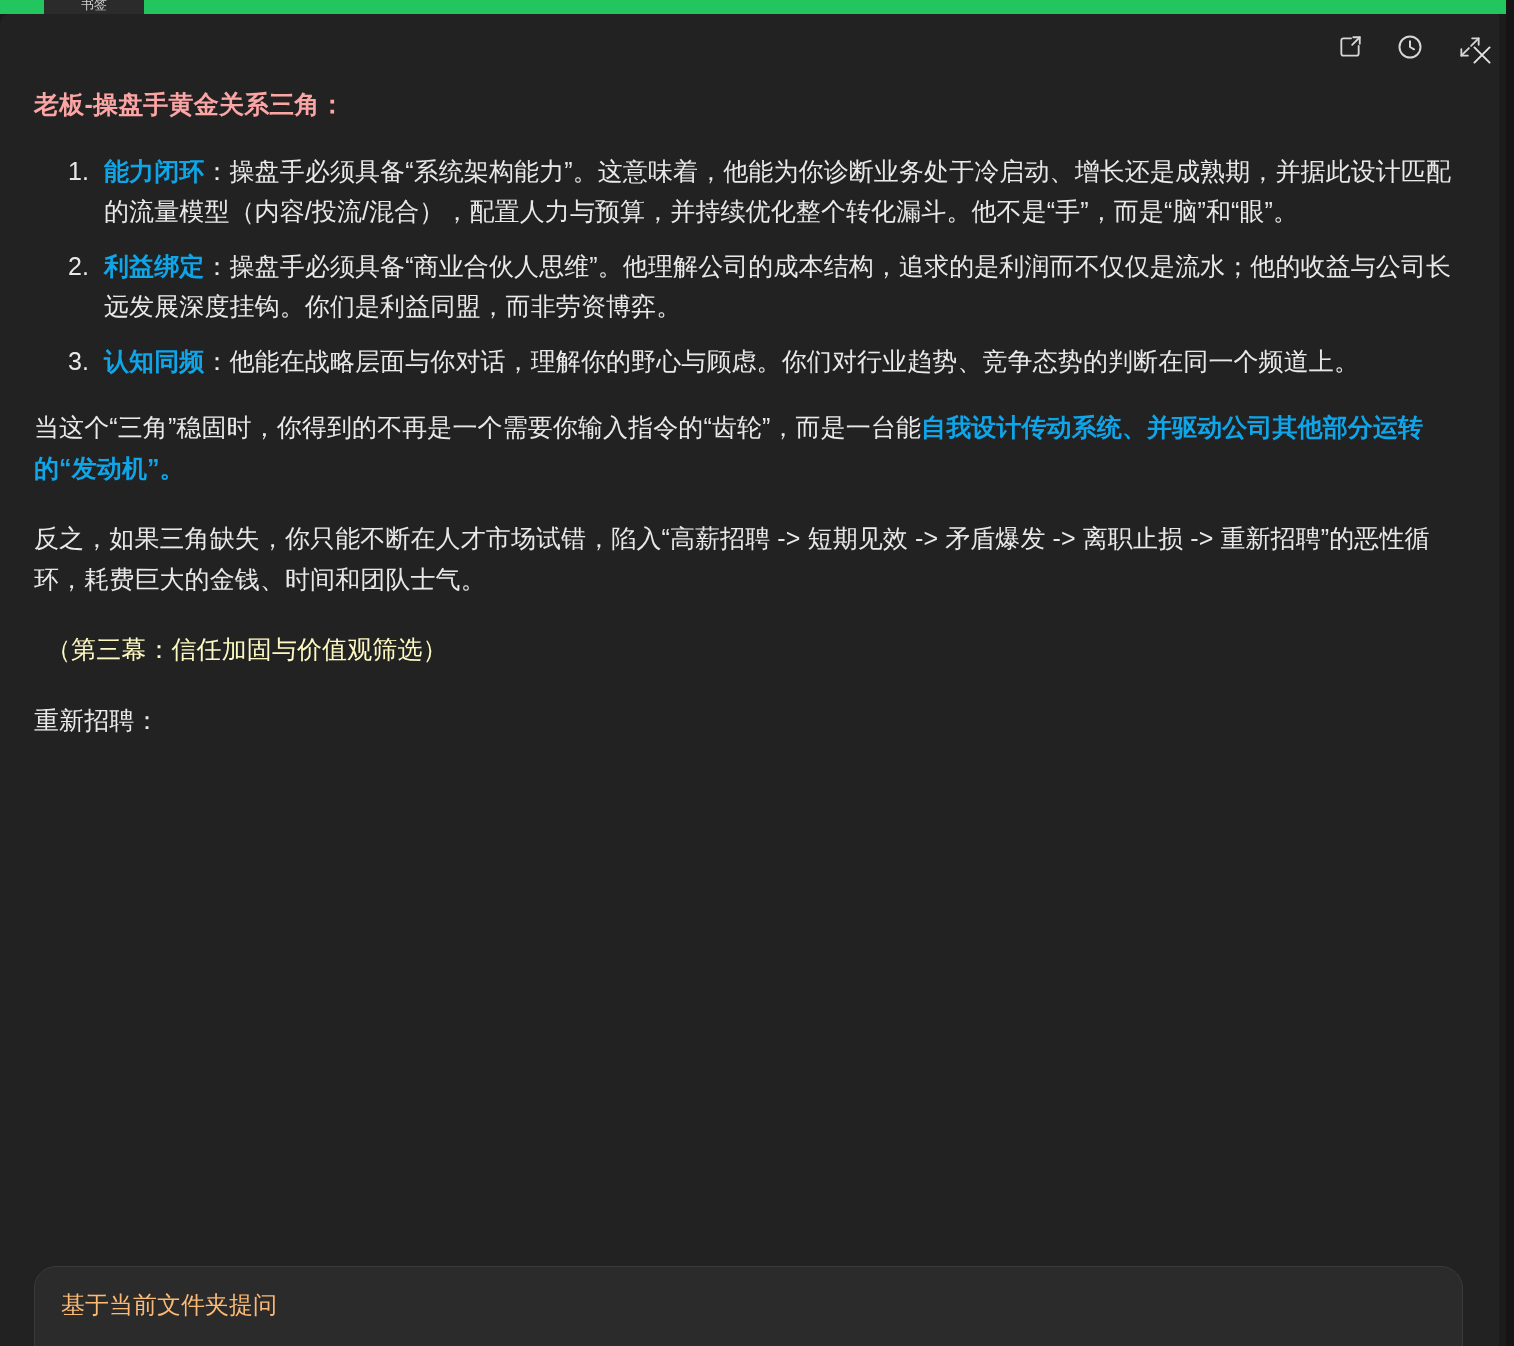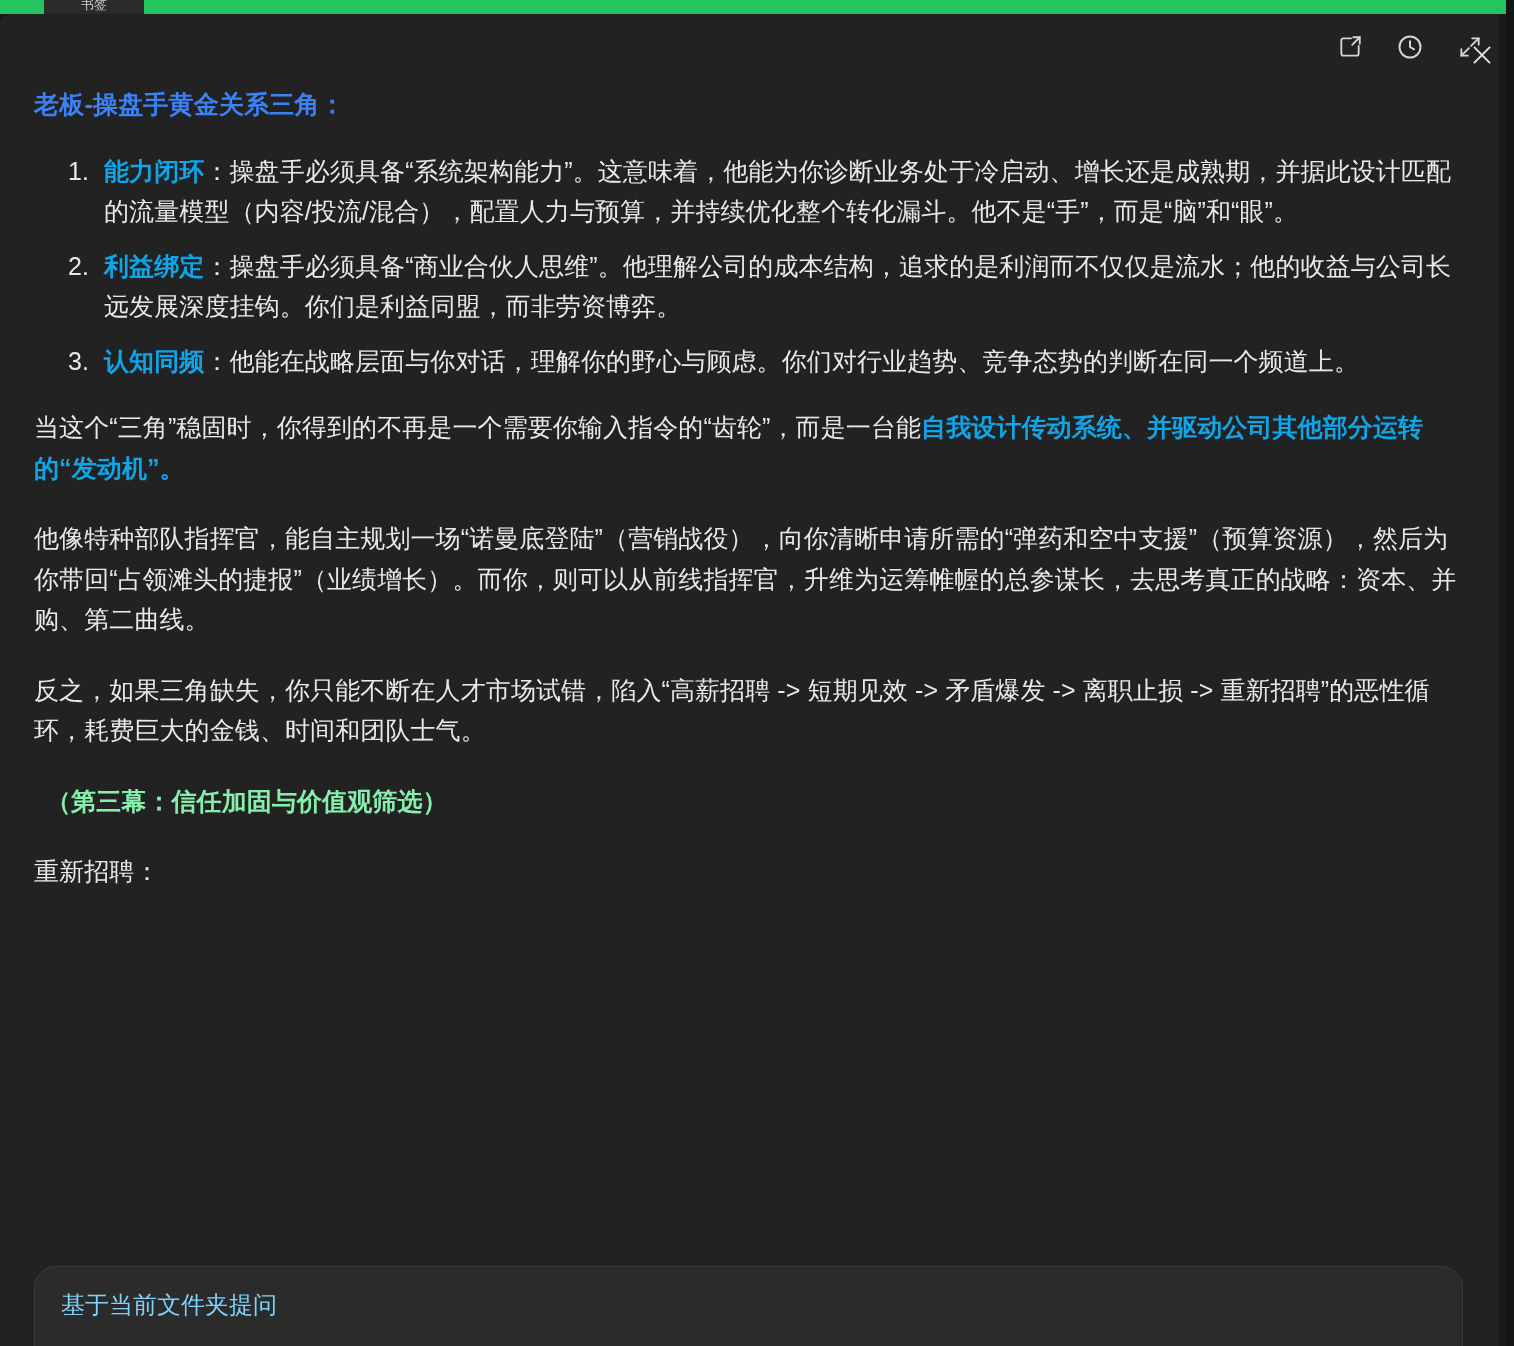--- a/index.html
+++ b/index.html
@@ -113,21 +113,21 @@
 
   .content p {
     margin: 6px 0 30px 0;
   }
   .content p.tight { margin-bottom: 26px; }
 
   h3.section-title {
     margin: 0 0 26px 0;
     font-size: 25px;
     font-weight: bold;
-    color: #3b82f6;
+    color: #fca5a5;
     letter-spacing: 0.2px;
   }
 
   ol.num-list {
     margin: 0 0 26px 0;
     padding-left: 62px;
   }
   ol.num-list > li {
     margin: 0 0 14px 0;
     padding-left: 8px;
@@ -143,21 +143,21 @@
   ul.bullet-list > li {
     margin: 0 0 22px 0;
     padding-left: 8px;
   }
   ul.bullet-list > li::marker {
     color: #e9e9e9;
   }
 
   b, strong { font-weight: bold; color: #0ea5e9; }
 
-  .emph-para { font-weight: bold; color: #86efac; }
+  .emph-para { font-weight: normal; color: #fef9c3; }
 
   .indent-para { padding-left: 12px; }
 
   
   .content-fade {
     position: absolute;
     left: 0;
     right: 0;
     bottom: 0;
     height: 46px;
@@ -175,21 +175,21 @@
     background: #2b2b2b;
     border: 1px solid #3a3a3a;
     border-radius: 22px 22px 0 0;
     box-sizing: border-box;
     padding: 22px 26px;
     color: #8b8b8b;
     font-size: 24px;
     overflow: hidden;
   }
   .composer-placeholder {
-    color: #7dd3fc;
+    color: #fdba74;
     white-space: nowrap;
   }
 
   
   .win-close {
     position: absolute;
     top: 26px;
     right: 2px;
     width: 30px;
     height: 30px;
@@ -260,21 +260,20 @@
         <li>
           <b>利益绑定</b><span>：操盘手必须具备“商业合伙人思维”。他理解公司的成本结构，追求的是利润而不仅仅是流水；他的收益与公司长远发展深度挂钩。你们是利益同盟，而非劳资博弈。</span>
         </li>
         <li>
           <b>认知同频</b><span>：他能在战略层面与你对话，理解你的野心与顾虑。你们对行业趋势、竞争态势的判断在同一个频道上。</span>
         </li>
       </ol>
 
       <p><span>当这个“三角”稳固时，你得到的不再是一个需要你输入指令的“齿轮”，而是一台能</span><b>自我设计传动系统、并驱动公司其他部分运转的“发动机”。</b></p>
 
-      <p>他像特种部队指挥官，能自主规划一场“诺曼底登陆”（营销战役），向你清晰申请所需的“弹药和空中支援”（预算资源），然后为你带回“占领滩头的捷报”（业绩增长）。而你，则可以从前线指挥官，升维为运筹帷幄的总参谋长，去思考真正的战略：资本、并购、第二曲线。</p>
 
       <p>反之，如果三角缺失，你只能不断在人才市场试错，陷入“高薪招聘 -&gt; 短期见效 -&gt; 矛盾爆发 -&gt; 离职止损 -&gt; 重新招聘”的恶性循环，耗费巨大的金钱、时间和团队士气。</p>
 
       <p class="emph-para indent-para">（第三幕：信任加固与价值观筛选）</p>
 
 
       <p class="tight">重新招聘：</p>
 
 
       <div class="content-fade"></div>

